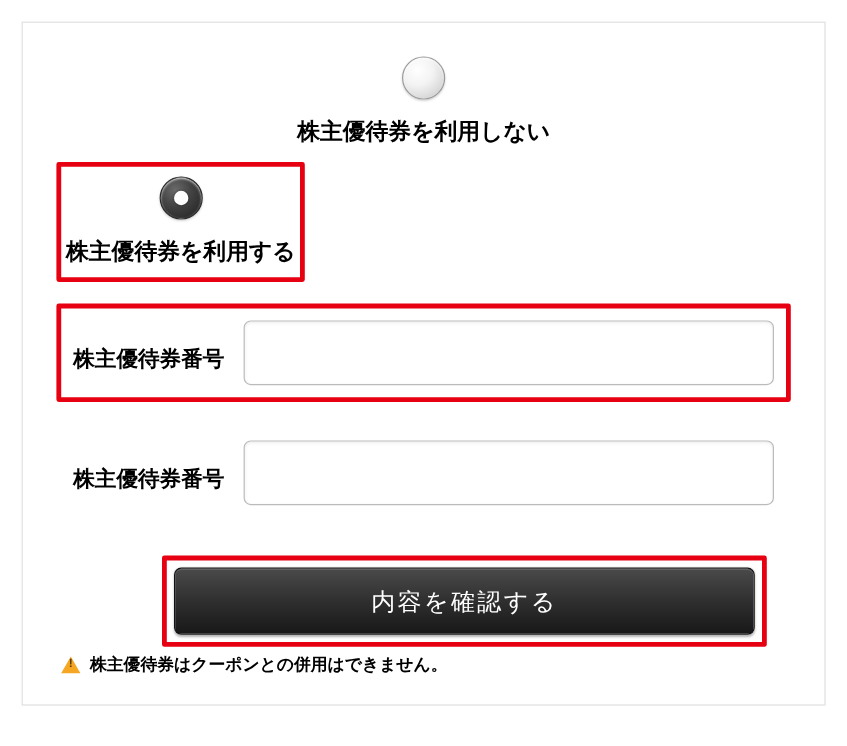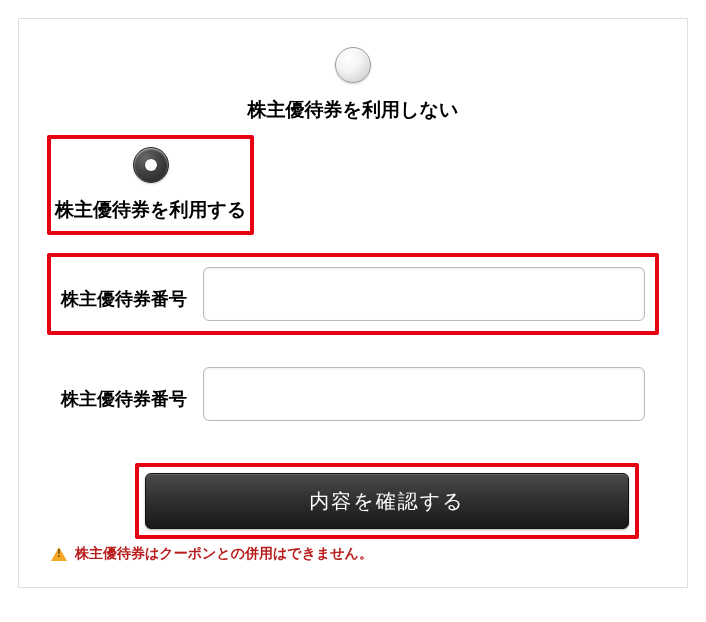--- a/index.html
+++ b/index.html
@@ -122,21 +122,21 @@
     cursor: pointer;
     box-shadow: inset 0 1px 0 rgba(255,255,255,0.15), 0 1px 2px rgba(0,0,0,0.3);
   }
   .warning-row {
     margin-top: 6px;
     display: flex;
     align-items: center;
     gap: 8px;
     font-size: 14px;
     font-weight: bold;
-    color: #b91c1c;
+    color: #000000;
     padding-left: 4px;
   }
   .warn-icon {
     width: 0; height: 0;
     border-left: 8px solid transparent;
     border-right: 8px solid transparent;
     border-bottom: 14px solid #f5a623;
     position: relative;
     flex: 0 0 auto;
   }

